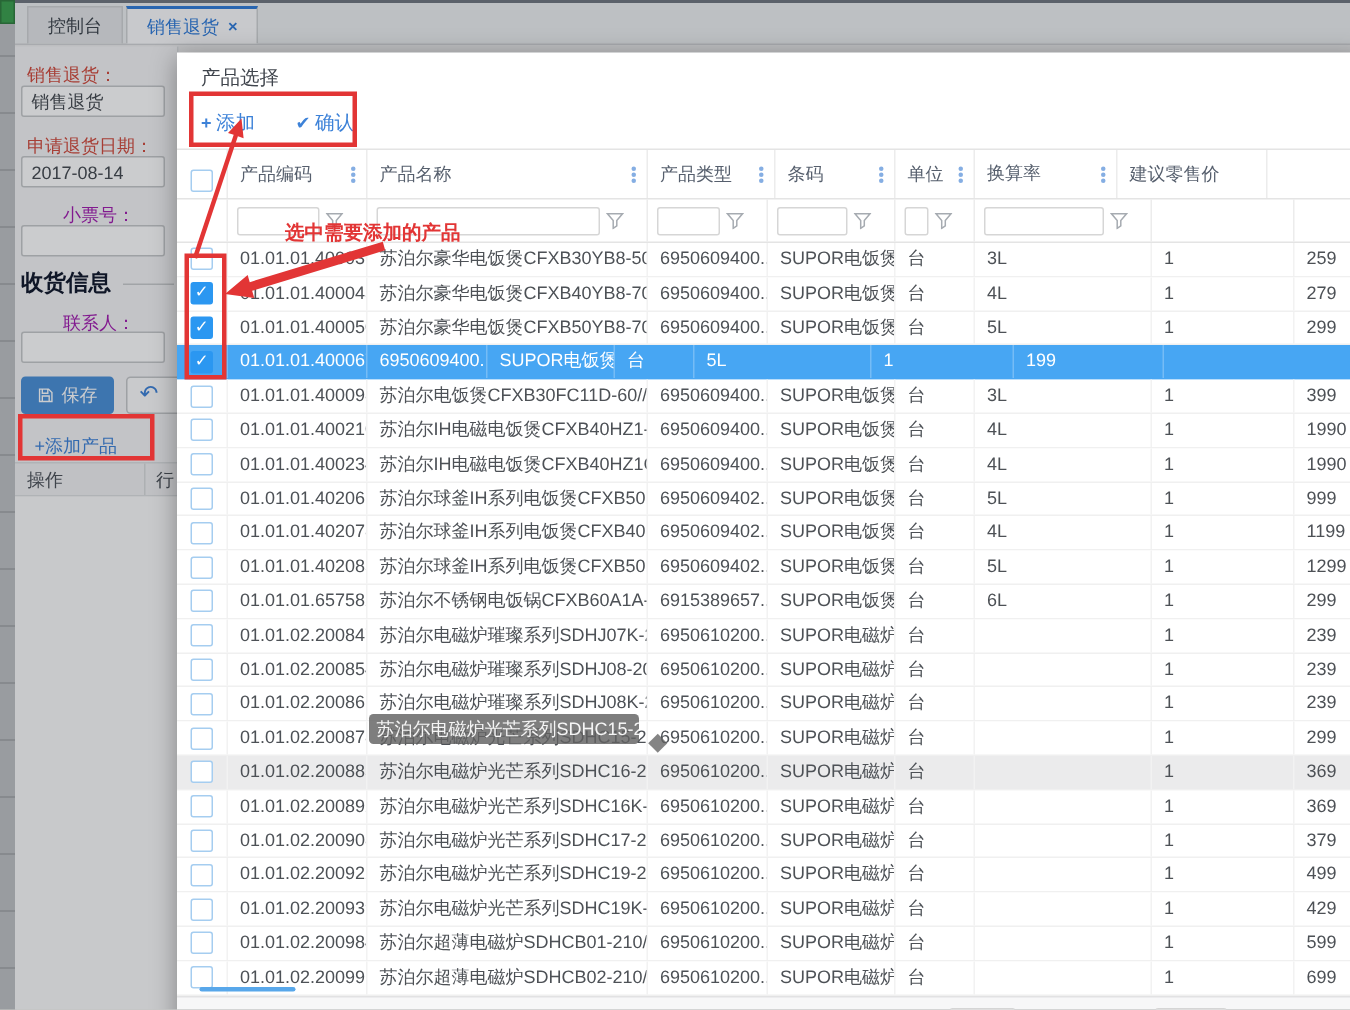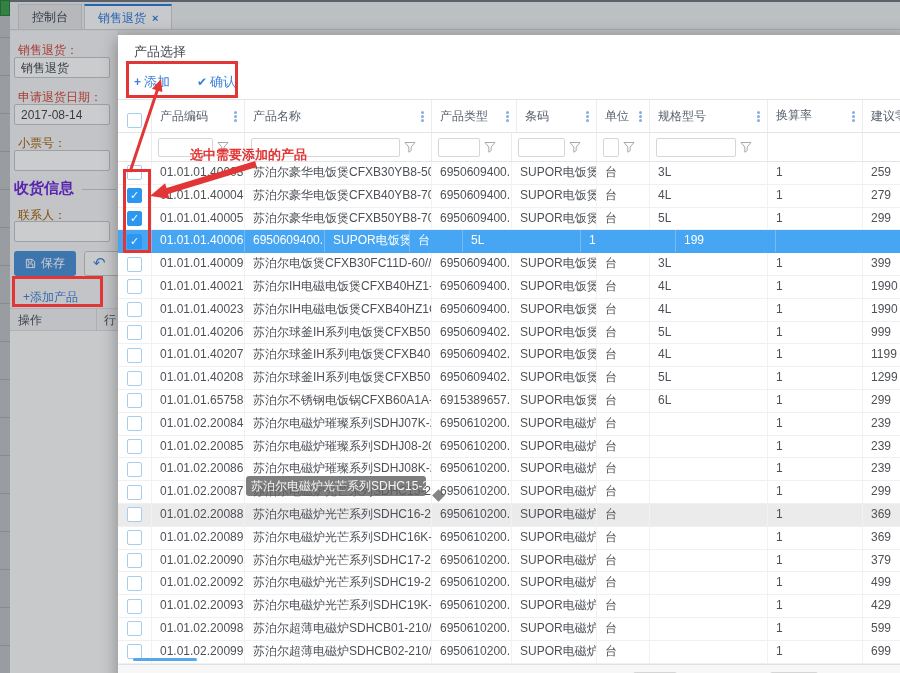--- a/index.html
+++ b/index.html
@@ -15,25 +15,25 @@
   .tabbar{position:absolute;left:0;top:0;right:0;height:30px;background:#eef0f1;
     border-top:2px solid #70777f;border-bottom:1px solid #d2d4d6;display:flex;align-items:flex-end;
     padding-left:8px;box-sizing:border-box;}
   .tab{height:25px;line-height:24px;padding:0 13px;font-size:12px;color:#3c434b;background:#e4e6e8;
     border:1px solid #d0d2d4;border-bottom:none;margin-right:2px;box-sizing:border-box;}
   .tab.active{background:#fcfcfd;color:#2f7bd9;border-top:2px solid #2f7bd9;display:flex;align-items:center;gap:6px;}
   .tab-x{color:#2f7bd9;font-weight:bold;font-size:11px;}
   .form-panel{position:absolute;left:0;top:31px;width:108px;bottom:0;background:#f5f5f6;border-right:1px solid #dcdedf;}
   .flabel{position:absolute;left:8px;font-size:12px;white-space:nowrap;}
   .red-lbl{color:#d14a3c;}
-  .gray-lbl{color:#a16207;}
+  .gray-lbl{color:#a21caf;margin-left:24px;}
   .finput{position:absolute;left:4px;width:96px;height:21px;background:#fff;border:1px solid #c6c8ca;
     border-radius:2px;font-size:12px;color:#454a50;line-height:20px;padding:0 6px;box-sizing:border-box;
     white-space:nowrap;overflow:hidden;}
-  .recv{position:absolute;left:4px;top:148px;font-size:15px;font-weight:600;color:#6d28d9;white-space:nowrap;}
+  .recv{position:absolute;left:4px;top:148px;font-size:15px;font-weight:600;color:#0f172a;white-space:nowrap;}
   .recv-line{position:absolute;left:72px;right:2px;top:158px;height:1px;background:#c9ccce;}
   .btn-save{position:absolute;left:4px;top:220px;width:62px;height:25px;background:#4a90d8;border-radius:3px;
     color:#fff;font-size:12px;display:flex;align-items:center;justify-content:center;gap:5px;box-sizing:border-box;}
   .btn-undo{position:absolute;left:74px;top:220px;width:46px;height:25px;background:#fdfdfd;border:1px solid #c6c8ca;
     border-radius:3px;color:#3d82d8;font-size:15px;text-align:left;padding-left:8px;line-height:22px;box-sizing:border-box;}
   .add-link{position:absolute;left:13px;top:258px;font-size:12px;color:#3d82d8;white-space:nowrap;}
   .ops{position:absolute;left:0;top:277px;right:0;height:23px;background:#f1f1f2;border-top:1px solid #dddfe0;
     border-bottom:1px solid #dddfe0;font-size:12px;color:#4c5158;line-height:22px;box-sizing:border-box;}
   .ops-op{margin-left:8px;}
   .ops-row{position:absolute;left:86px;top:0;bottom:0;border-left:1px solid #d9dbdc;padding-left:7px;}
@@ -158,21 +158,20 @@
     <div class="grid">
       <div class="ghead" id="ghead">
           <div class="hcell cbcell" style="width: 34px;">
             <div class="cb"></div>
           </div>
           <div class="hcell" style="width: 93px;"><span>产品编码</span><div class="cmenu"></div></div>
           <div class="hcell" style="width: 187px;"><span>产品名称</span><div class="cmenu"></div></div>
           <div class="hcell" style="width: 85px;"><span>产品类型</span><div class="cmenu"></div></div>
           <div class="hcell" style="width: 80px;"><span>条码</span><div class="cmenu"></div></div>
           <div class="hcell" style="width: 53px;"><span>单位</span><div class="cmenu"></div></div>
-          <div class="hcell" style="width: 118px;"><span>规格型号</span><div class="cmenu"></div></div>
           <div class="hcell" style="width: 95px; font-family: Liberation Mono, monospace;"><span>换算率</span><div class="cmenu"></div></div>
           <div class="hcell" style="width: 100px;"><span>建议零售价</span></div>
         </div>
       <div class="gfilter" id="gfilter">
           <div class="fcell" style="width: 34px;"></div>
           <div class="fcell" style="width: 93px;">
             <div class="finp" style="width: 55px;"></div>
             <svg width="12" height="12" viewBox="0 0 12 12">
               <path d="M1 1.5h10L7.2 6v3.6l-2.4 1.6V6z" fill="none" stroke="#a6abb1" stroke-width="1"></path>
             </svg>

